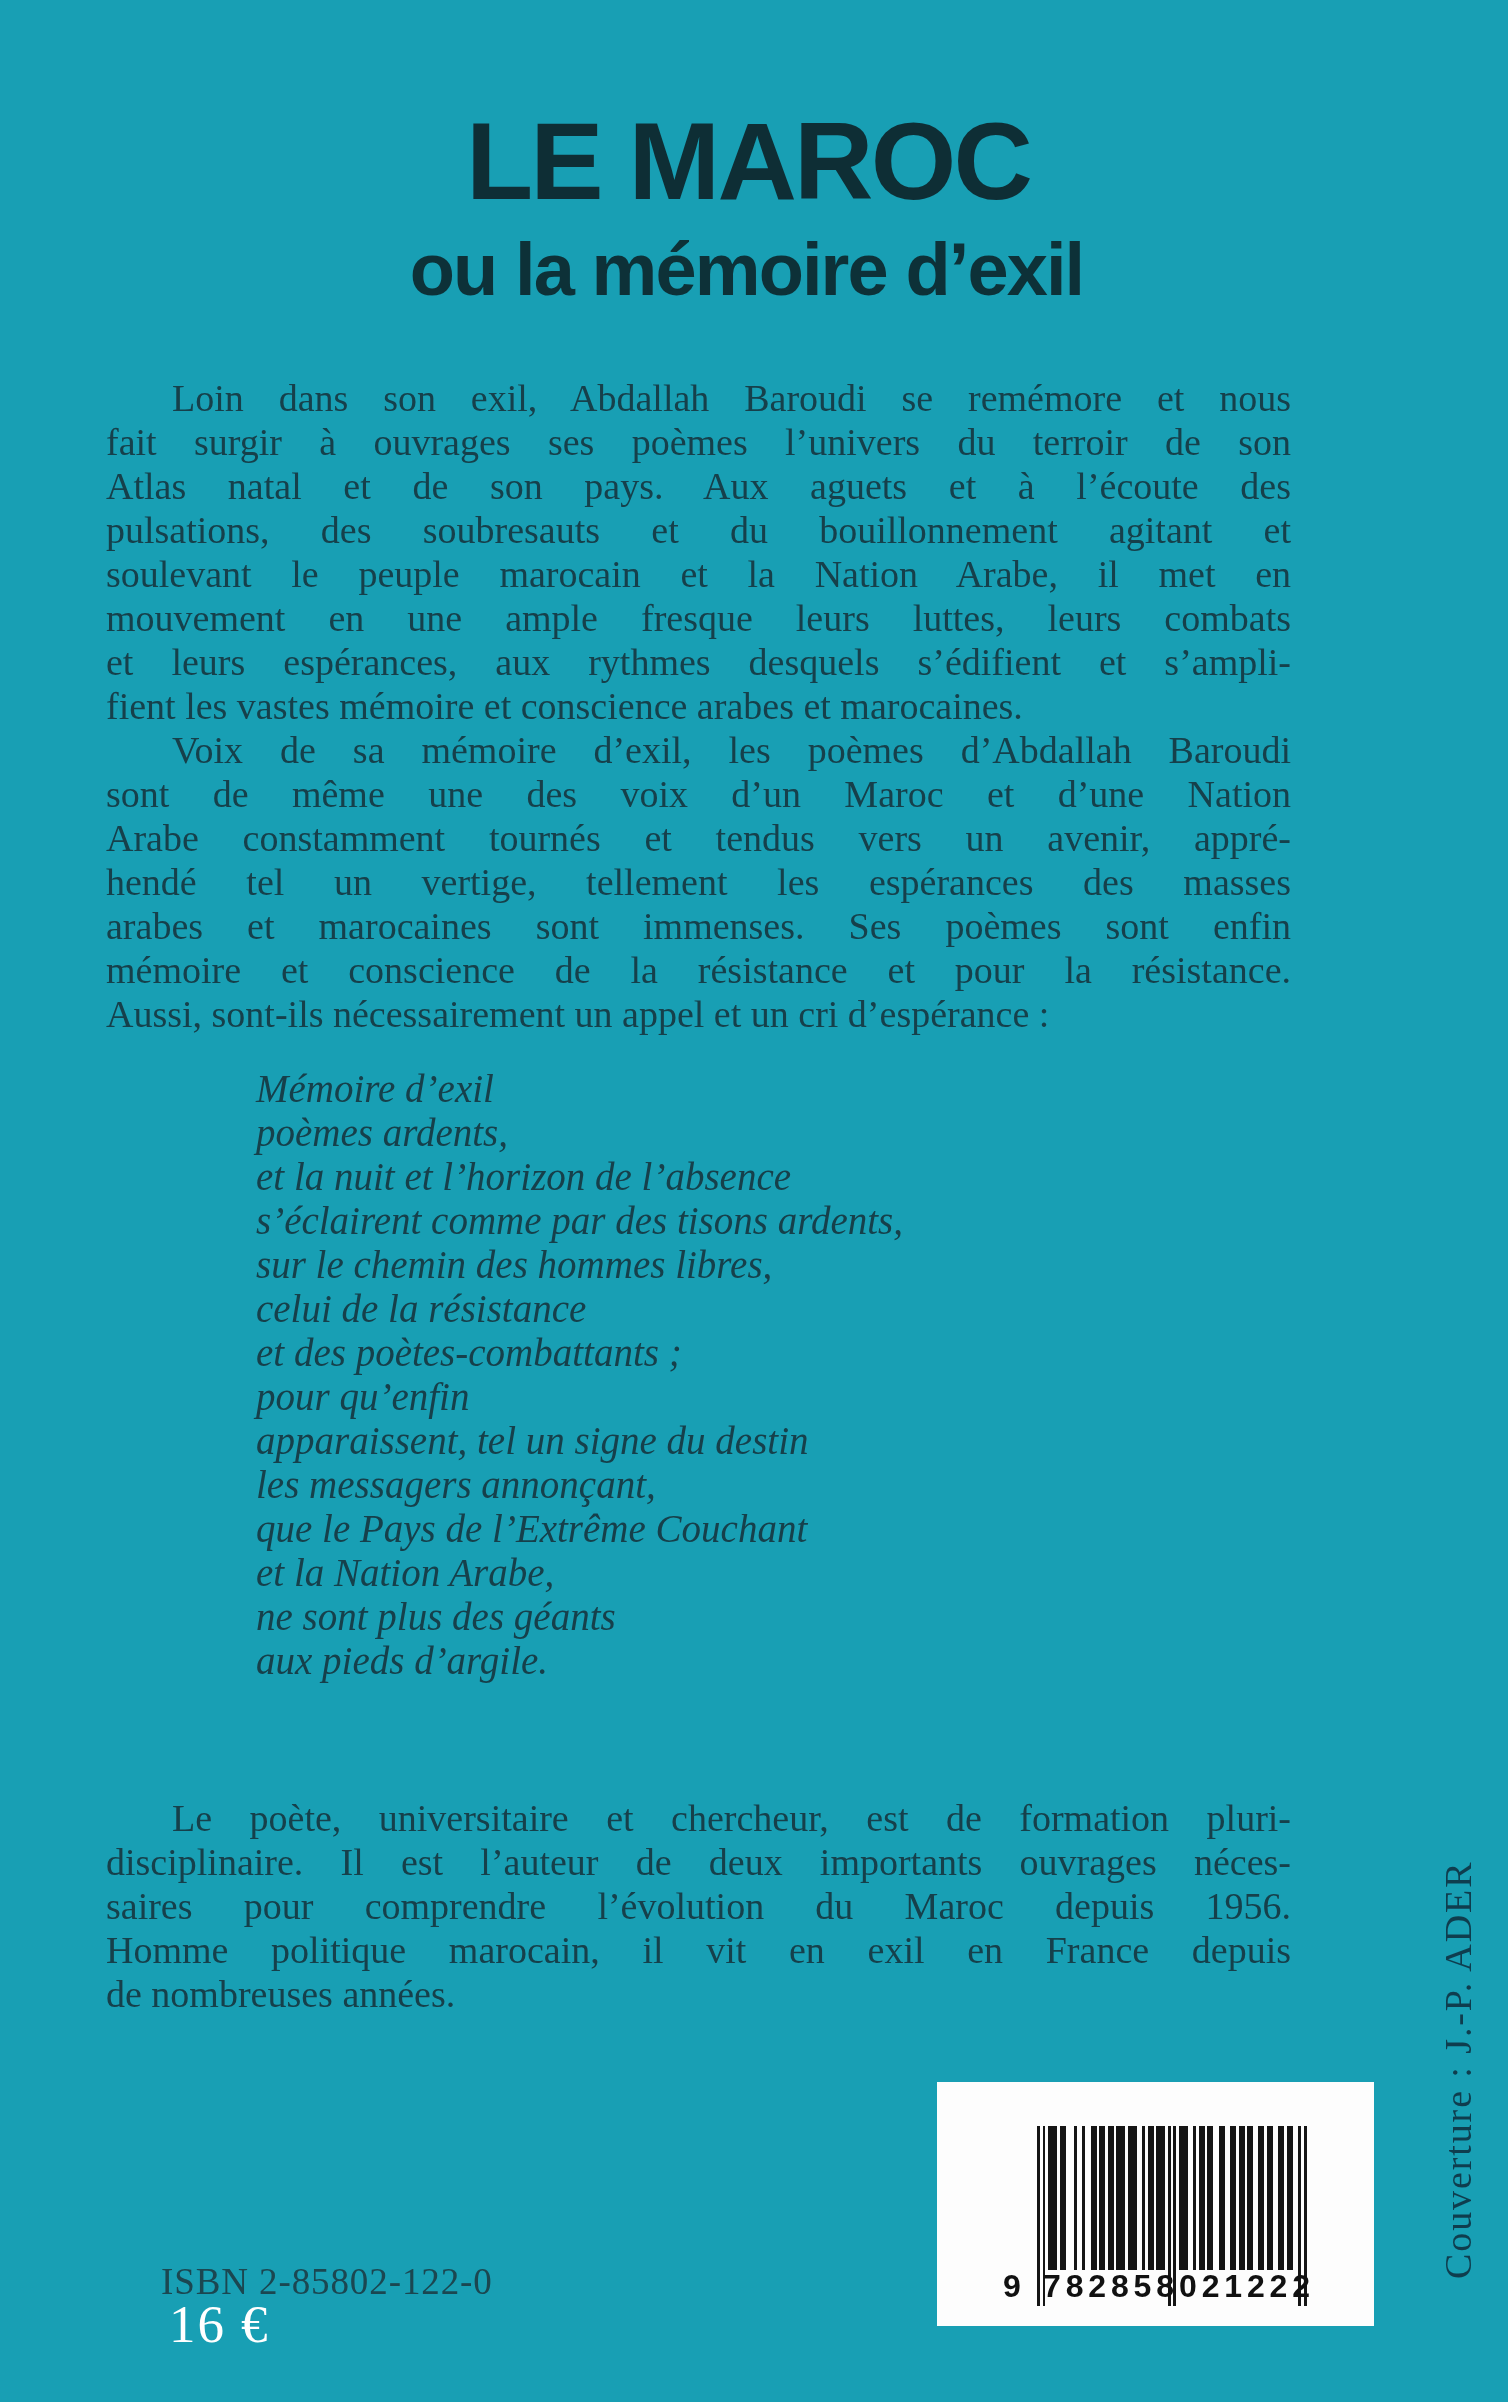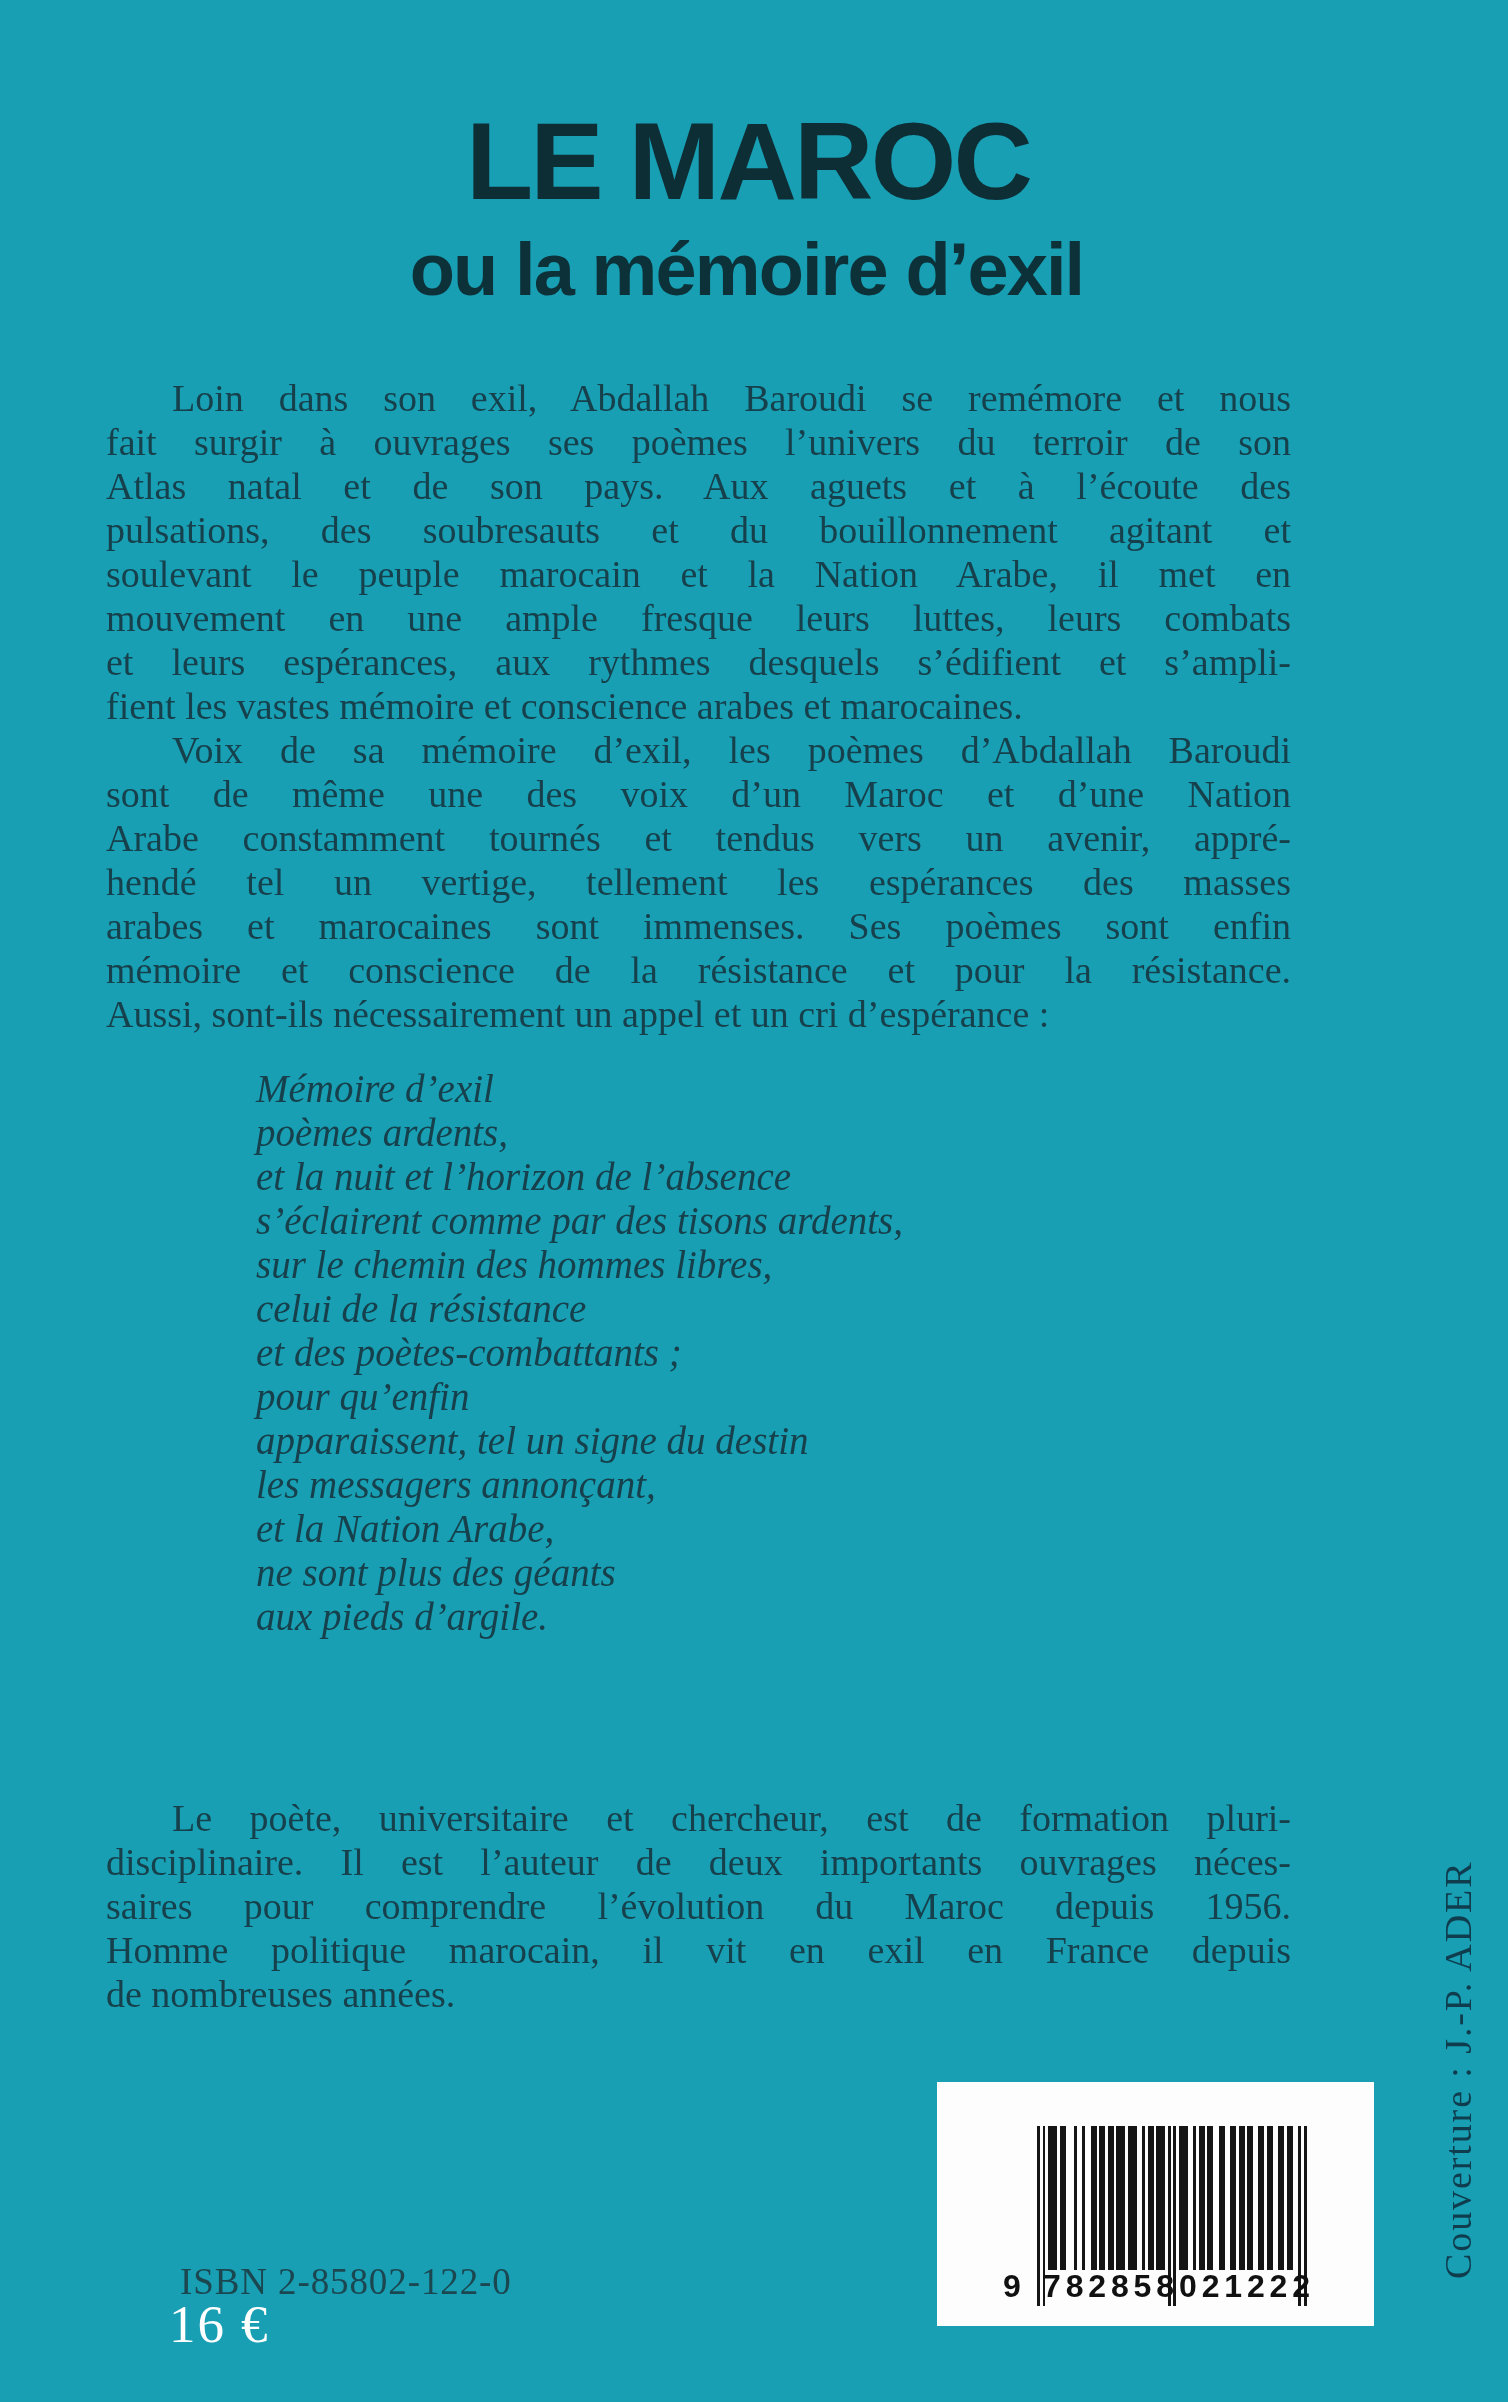--- a/index.html
+++ b/index.html
@@ -67,21 +67,20 @@
     font-style:italic;
   }
   .poem .tline{ text-align:right; text-align-last:left; }
   .isbn{
     position:absolute;
     left:161px;
     top:2260px;
     font-size:37px;
     letter-spacing:0.9px;
     color:#1b4751;
-    margin-left:19px;
   }
   .price{
     position:absolute;
     left:163px;
     top:2294px;
     font-size:53px;
     color:#ffffff;
     letter-spacing:1.9px;
     margin-left:6px;
   }
@@ -160,20 +159,21 @@
     <div class="tline">Mémoire d’exil</div>
     <div class="tline">poèmes ardents,</div>
     <div class="tline">et la nuit et l’horizon de l’absence</div>
     <div class="tline">s’éclairent comme par des tisons ardents,</div>
     <div class="tline">sur le chemin des hommes libres,</div>
     <div class="tline">celui de la résistance</div>
     <div class="tline">et des poètes-combattants ;</div>
     <div class="tline">pour qu’enfin</div>
     <div class="tline">apparaissent, tel un signe du destin</div>
     <div class="tline">les messagers annonçant,</div>
+    <div class="tline">que le Pays de l’Extrême Couchant</div>
     <div class="tline">et la Nation Arabe,</div>
     <div class="tline">ne sont plus des géants</div>
     <div class="tline">aux pieds d’argile.</div>
   </div>
 
 <div class="body-col para-bottom">
   <div class="para">
       <div class="tline">Le poète, universitaire et chercheur, est de formation pluri-</div>
       <div class="tline">disciplinaire. Il est l’auteur de deux importants ouvrages néces-</div>
       <div class="tline">saires pour comprendre l’évolution du Maroc depuis 1956.</div>

